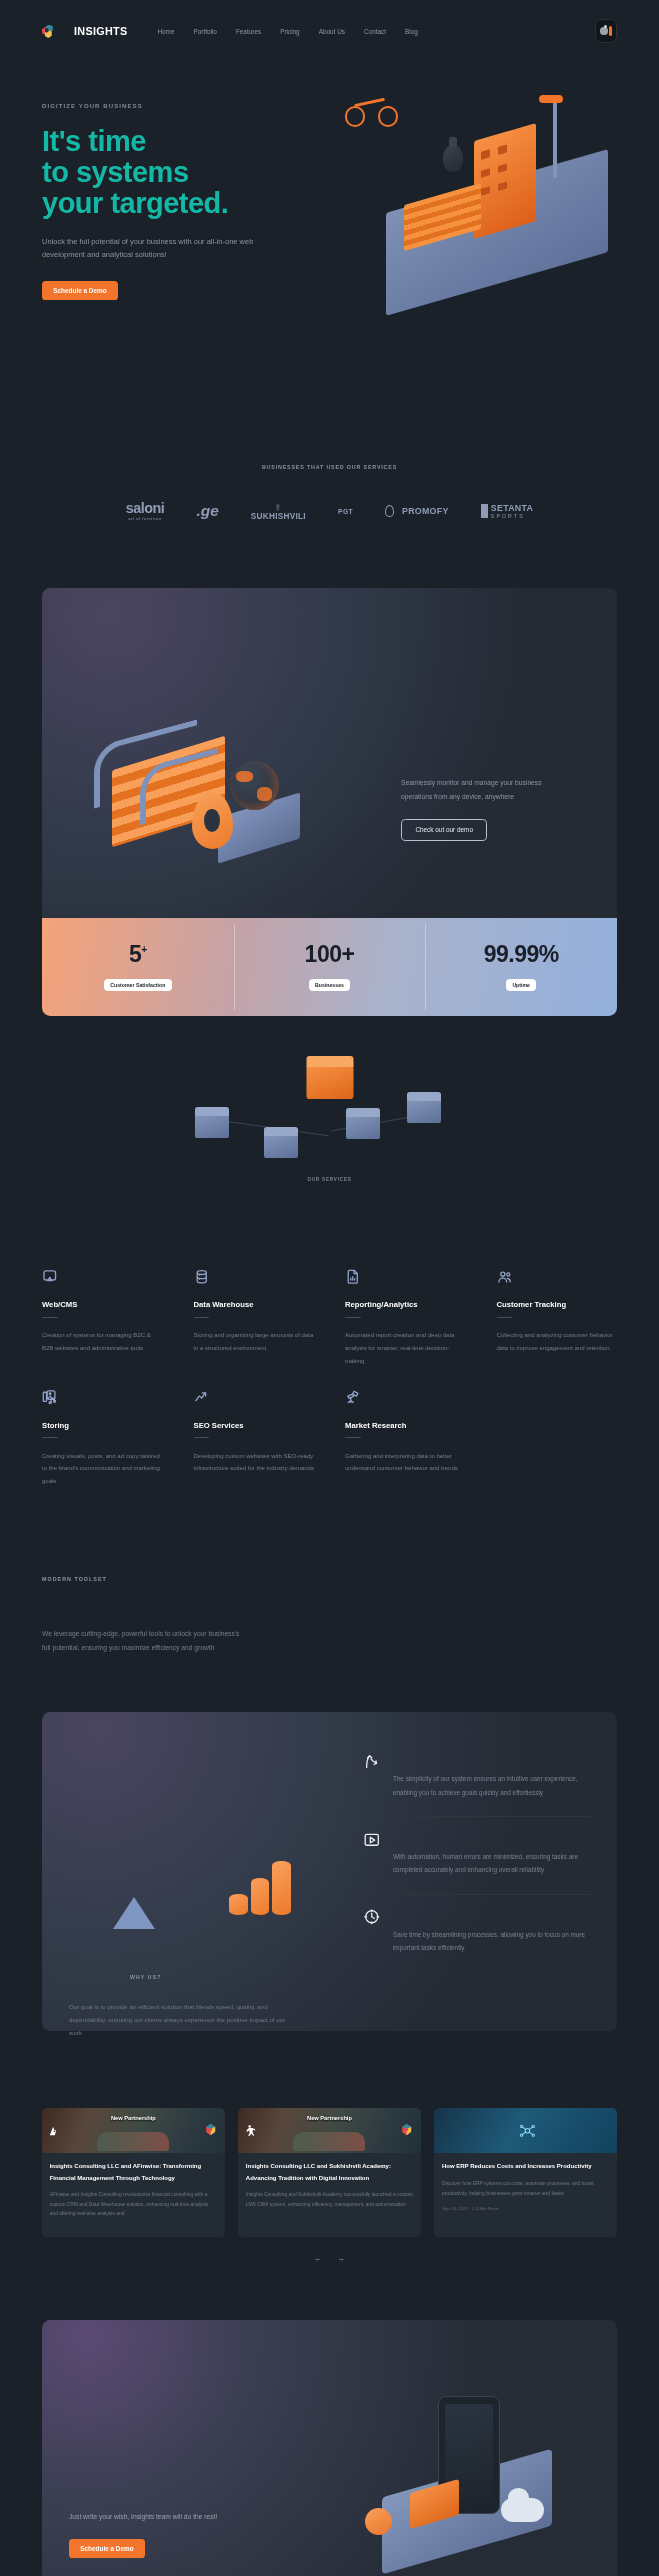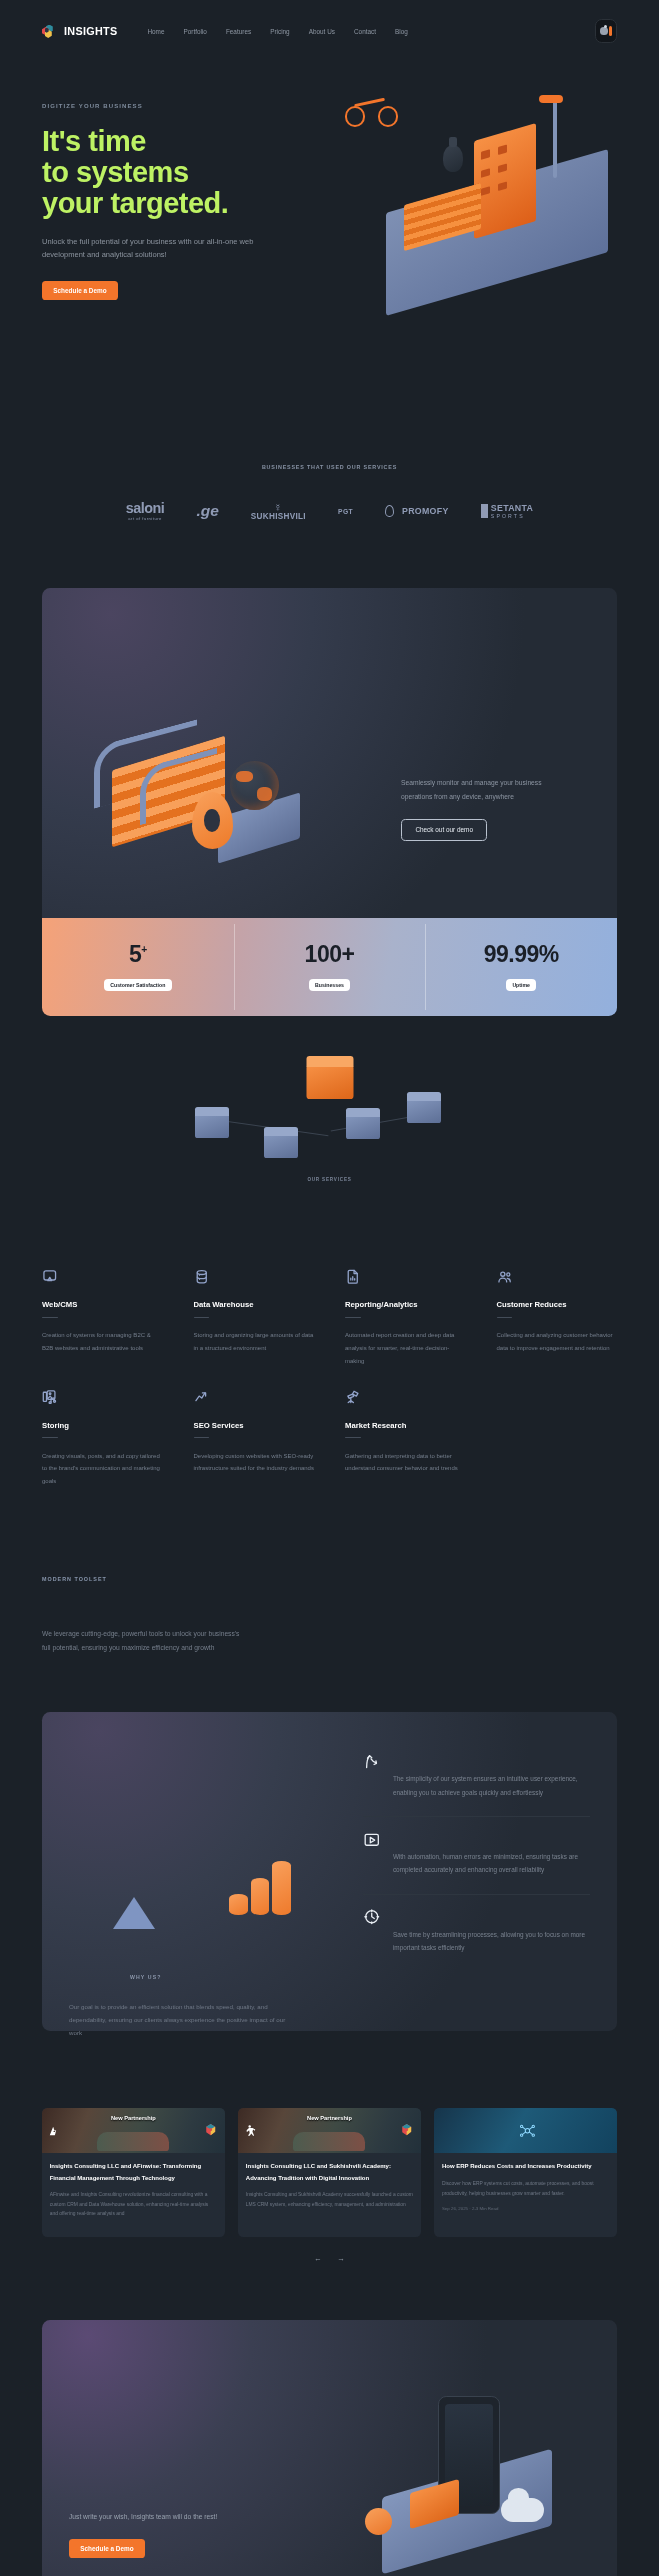--- a/index.html
+++ b/index.html
@@ -6,42 +6,42 @@
   html,body { background:#1b2128; }
   body {
     width:659px; height:3566px; position:relative; overflow:hidden;
     font-family:"Liberation Sans", sans-serif;
     color:#e8ecf1;
   }
   .wrap { width:659px; position:relative; }
 
   
   .nav { height:62px; display:flex; align-items:center; padding:0 42px; }
-  .brand { display:flex; align-items:center; gap:10px; }
+  .brand { display:flex; align-items:center; gap:20px; }
   .brand-mark { width:12px; height:13px; position:relative; }
   .brand-mark i { position:absolute; display:block; }
   .hex { width:7.2px; height:8.2px; clip-path:polygon(50% 0,100% 25%,100% 75%,50% 100%,0 75%,0 25%); }
   .hex-a { background:#2e8c9e; left:3.6px; top:0; }
   .hex-b { background:#e24b4b; left:0; top:2.6px; }
   .hex-c { background:#f0c14b; left:2.6px; top:5.2px; }
   .hex-d { background:#2a3441; left:2.6px; top:3.1px; width:4.1px; height:5.2px; }
   .brand-text { font-size:10.8px; font-weight:700; letter-spacing:0.3px; color:#fff; }
   .nav-links { display:flex; gap:19px; margin-left:30px; }
   .nav-links a { color:#8e97a3; font-size:6.4px; text-decoration:none; }
   .nav-right { margin-left:auto; }
   .watch { width:21.6px; height:24px; border-radius:6.7px; background:#12161b; border:1px solid #2b3138;
            display:flex; align-items:center; justify-content:center; gap:1.5px; }
   .watch-dial { width:7.2px; height:7.2px; border-radius:50%; background:#9aa3b0; position:relative; }
   .watch-dial:after{content:"";position:absolute;left:3.6px;top:-2.1px;width:3.1px;height:3.1px;border-radius:50%;background:#cfd6de;}
   .watch-bar { width:3.1px; height:10.3px; border-radius:1.5px; background:#f3752b; }
 
   
   .hero { position:relative; height:361px; padding:0 42px; }
   .eyebrow { font-size:6px; letter-spacing:1.1px; font-weight:700; color:#7e8b9c; text-transform:uppercase; padding-top:41px; }
-  h1.hero-title { font-size:29px; line-height:1.08; font-weight:700; letter-spacing:-0.5px; margin-top:16.5px; color:#bef264; max-width:289px; }
+  h1.hero-title { font-size:29px; line-height:1.08; font-weight:700; letter-spacing:-0.5px; margin-top:16.5px; color:#14b8a6; max-width:289px; }
   .hero-sub { margin-top:15.5px; font-size:7.5px; line-height:1.75; color:#8b939e; max-width:227px; }
   .btn-primary { display:inline-block; margin-top:19.6px; background:#f3752b; color:#fff; font-size:6.4px;
      font-weight:700; padding:6.2px 11.3px; border-radius:3.6px; border:none; cursor:pointer; }
 
   
   .hero-art { position:absolute; right:10.3px; top:15.5px; width:330px; height:222px; }
   .plate { position:absolute; left:67px; top:103px; width:222px; height:103px;
      background:linear-gradient(160deg,#8496bb,#6275a0); transform:skewY(-16deg); border-radius:3.1px; opacity:.95;}
   .tower { position:absolute; left:155px; top:54px; width:62px; height:98px; border-radius:2.6px;
      background:linear-gradient(160deg,#f79145,#dd5f18); transform:skewY(-16deg); }
@@ -368,21 +368,21 @@
 
     <div>
       <span class="svc-icon">
         <svg viewBox="0 0 24 24" width="15.5" height="15.5" fill="none" stroke="currentColor" stroke-width="2" stroke-linecap="round" stroke-linejoin="round">
             <circle cx="9" cy="8" r="3.2"></circle>
             <path d="M3 20c0-3.3 2.7-6 6-6s6 2.7 6 6"></path>
             <circle cx="17.5" cy="8.5" r="2.4"></circle>
             <path d="M16 14.5c2.6.4 4.5 2.6 4.5 5.3"></path>
           </svg>
       </span>
-      <div class="svc-title">Customer Reduces</div>
+      <div class="svc-title">Customer Tracking</div>
       <div class="svc-rule"></div>
       <div class="svc-desc">Collecting and analyzing customer behavior data to improve engagement and retention</div>
     </div>
 
 
     <div>
       <span class="svc-icon">
         <svg viewBox="0 0 24 24" width="15.5" height="15.5" fill="none" stroke="currentColor" stroke-width="2" stroke-linejoin="round">
             <rect x="2" y="5" width="5" height="14" rx="1"></rect>
             <rect x="8" y="3" width="12" height="13" rx="2"></rect>

